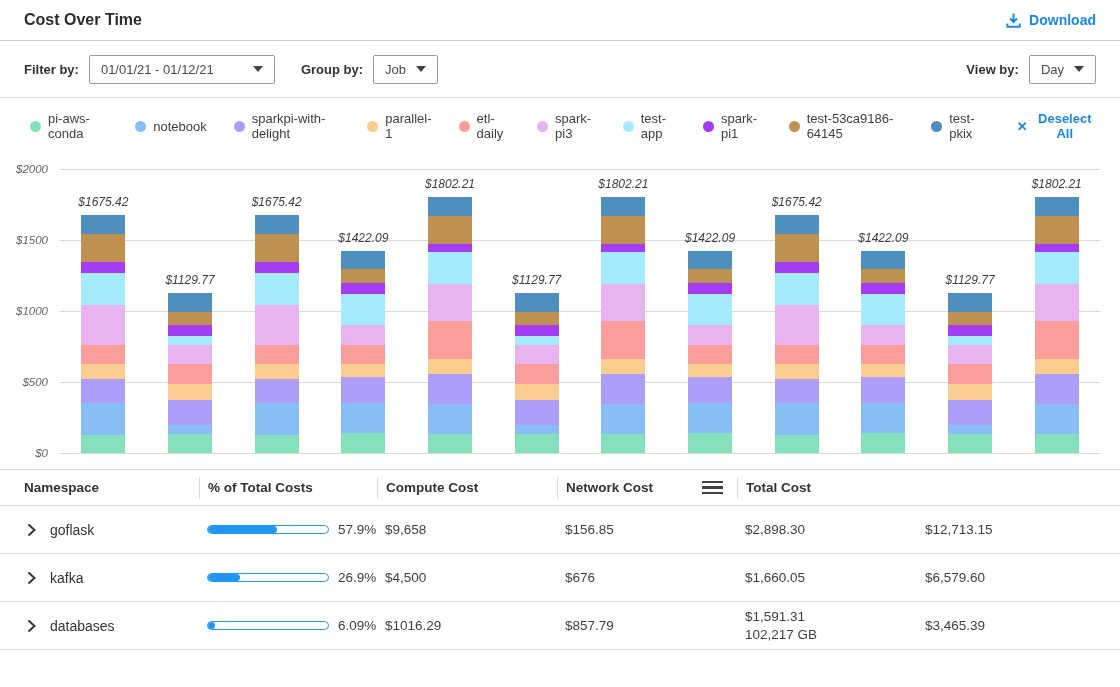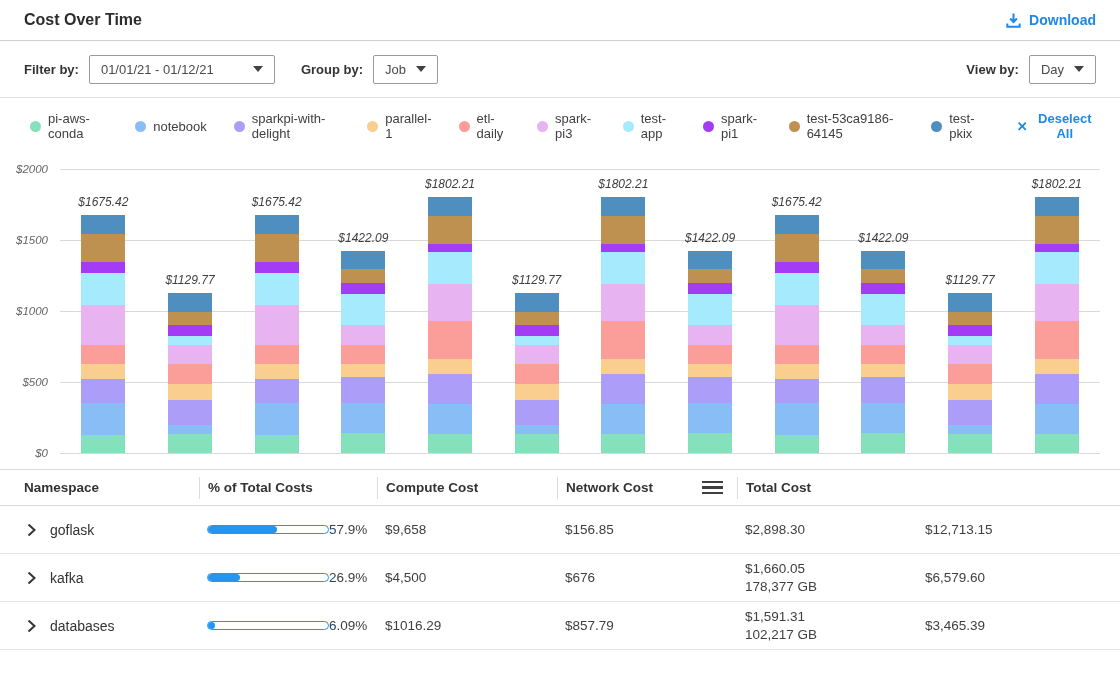--- a/index.html
+++ b/index.html
@@ -47,21 +47,21 @@
   .th { display:flex; align-items:center; height:22px; padding-left:8px; font-size:13.5px; font-weight:bold; color:#333; }
   .th:first-child { padding-left:24px; border-left:none; }
   .th + .th { border-left:1px solid #dcdcdc; }
   .th.with-icon { justify-content:space-between; padding-right:14px; }
   .menu-icon { display:inline-flex; flex-direction:column; gap:3px; cursor:pointer; }
   .menu-icon span { display:block; width:21px; height:2.5px; background:#3f3f3f; }
   .trow { height:48px; border-bottom:1px solid #e4e4e4; }
   .ns-cell { display:flex; align-items:center; gap:14px; padding-left:27px; font-size:14px; color:#333; }
   .chev { display:flex; cursor:pointer; }
   .cell { font-size:13.5px; color:#3f3f3f; padding-left:8px; }
-  .pct-cell { display:flex; align-items:center; }
+  .pct-cell { display:flex; align-items:center; gap:9px; }
   .pbar { position:relative; width:122px; height:9px; border:1.5px solid #2196F3; border-radius:6px; background:#fff; overflow:hidden; flex:none; }
   .pfill { position:absolute; left:0; top:0; bottom:0; background:#2196F3; border-radius:4px; }
   .net-cell { line-height:18px; }
 </style>
 </head>
 <body>
 
 <header class="page-header">
   <h1 class="page-title">Cost Over Time</h1>
   <button class="download-btn">
@@ -397,21 +397,20 @@
         <div class="cell pct-cell">
           <span class="pbar">
             <span class="pfill" style="width: 26.9%;"></span>
           </span>
           <span>26.9%</span>
         </div>
         <div class="cell">$4,500</div>
         <div class="cell">$676</div>
         <div class="cell net-cell">
           <div>$1,660.05</div>
-          <div>178,377 GB</div>
         </div>
         <div class="cell">$6,579.60</div>
       </div>
       <div class="tgrid trow">
         <div class="ns-cell">
           <span class="chev">
             <svg width="9" height="14" viewBox="0 0 9 14">
               <path d="M1.5 1.5 L7.5 7 L1.5 12.5" stroke="#333" stroke-width="2" fill="none"></path>
             </svg>
           </span>

